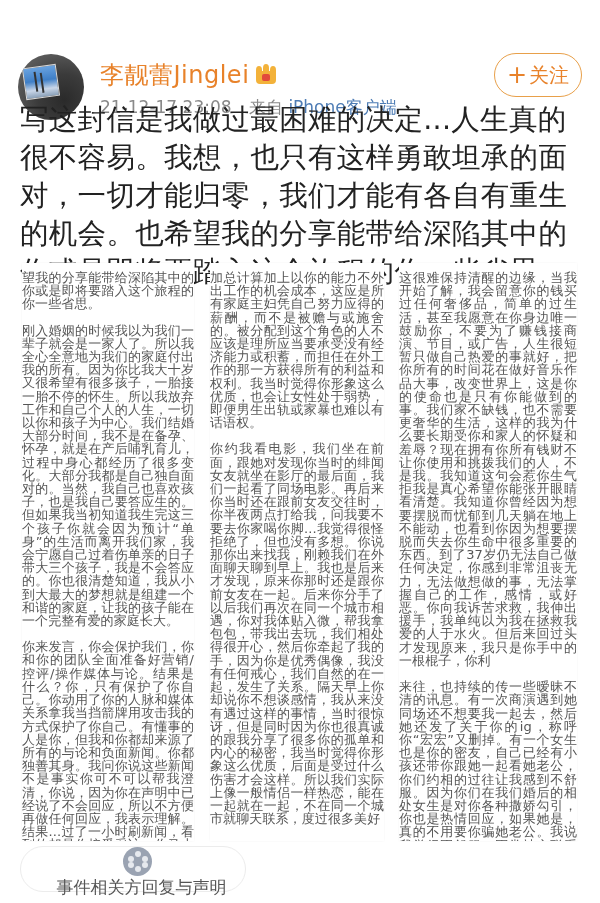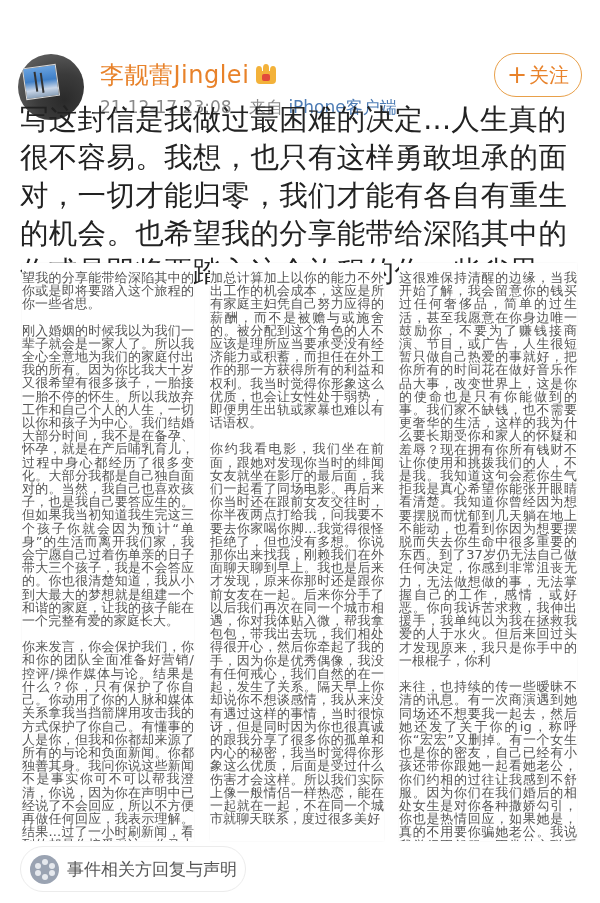--- a/index.html
+++ b/index.html
@@ -29,21 +29,21 @@
 
   .letters { position: absolute; left: 0; top: 263px; width: 600px; height: 578px; }
   .page { position: absolute; top: 0; height: 578px; background: #fff; overflow: hidden; padding-top: 8px;
           box-shadow: 0 0 2px rgba(0,0,0,0.05); }
   .page.p1 { left: 22px; width: 172px; }
   .page.p2 { left: 210px; width: 174px; }
   .page.p3 { left: 399px; width: 178px; }
   .page p { font-size: 13px; line-height: 13.2px; color: #555; margin-bottom: 13px; text-align: justify; letter-spacing: 0.1px; }
 
   .topic-pill { position: absolute; left: 20px; top: 846px; width: 226px; height: 46px; border: 1px solid #ececec; border-radius: 23px;
-                display: flex; align-items: center; padding-left: 9px; background: #fff; cursor: pointer; }
+                display: flex; align-items: center; padding-left: 9px; background: #fff; cursor: pointer; flex-direction: column; }
   .topic-icon { width: 29px; height: 29px; border-radius: 50%; background: #9aa3b2; position: relative; flex: none; }
   .topic-icon span { position: absolute; width: 6px; height: 6px; border-radius: 50%; background: #e6e9ee; }
   .topic-label { margin-left: 8px; font-size: 17px; color: #555; white-space: nowrap; }
 </style>
 </head>
 <body>
 
 <div class="header">
   <div class="avatar">
     <div class="photo"></div>

